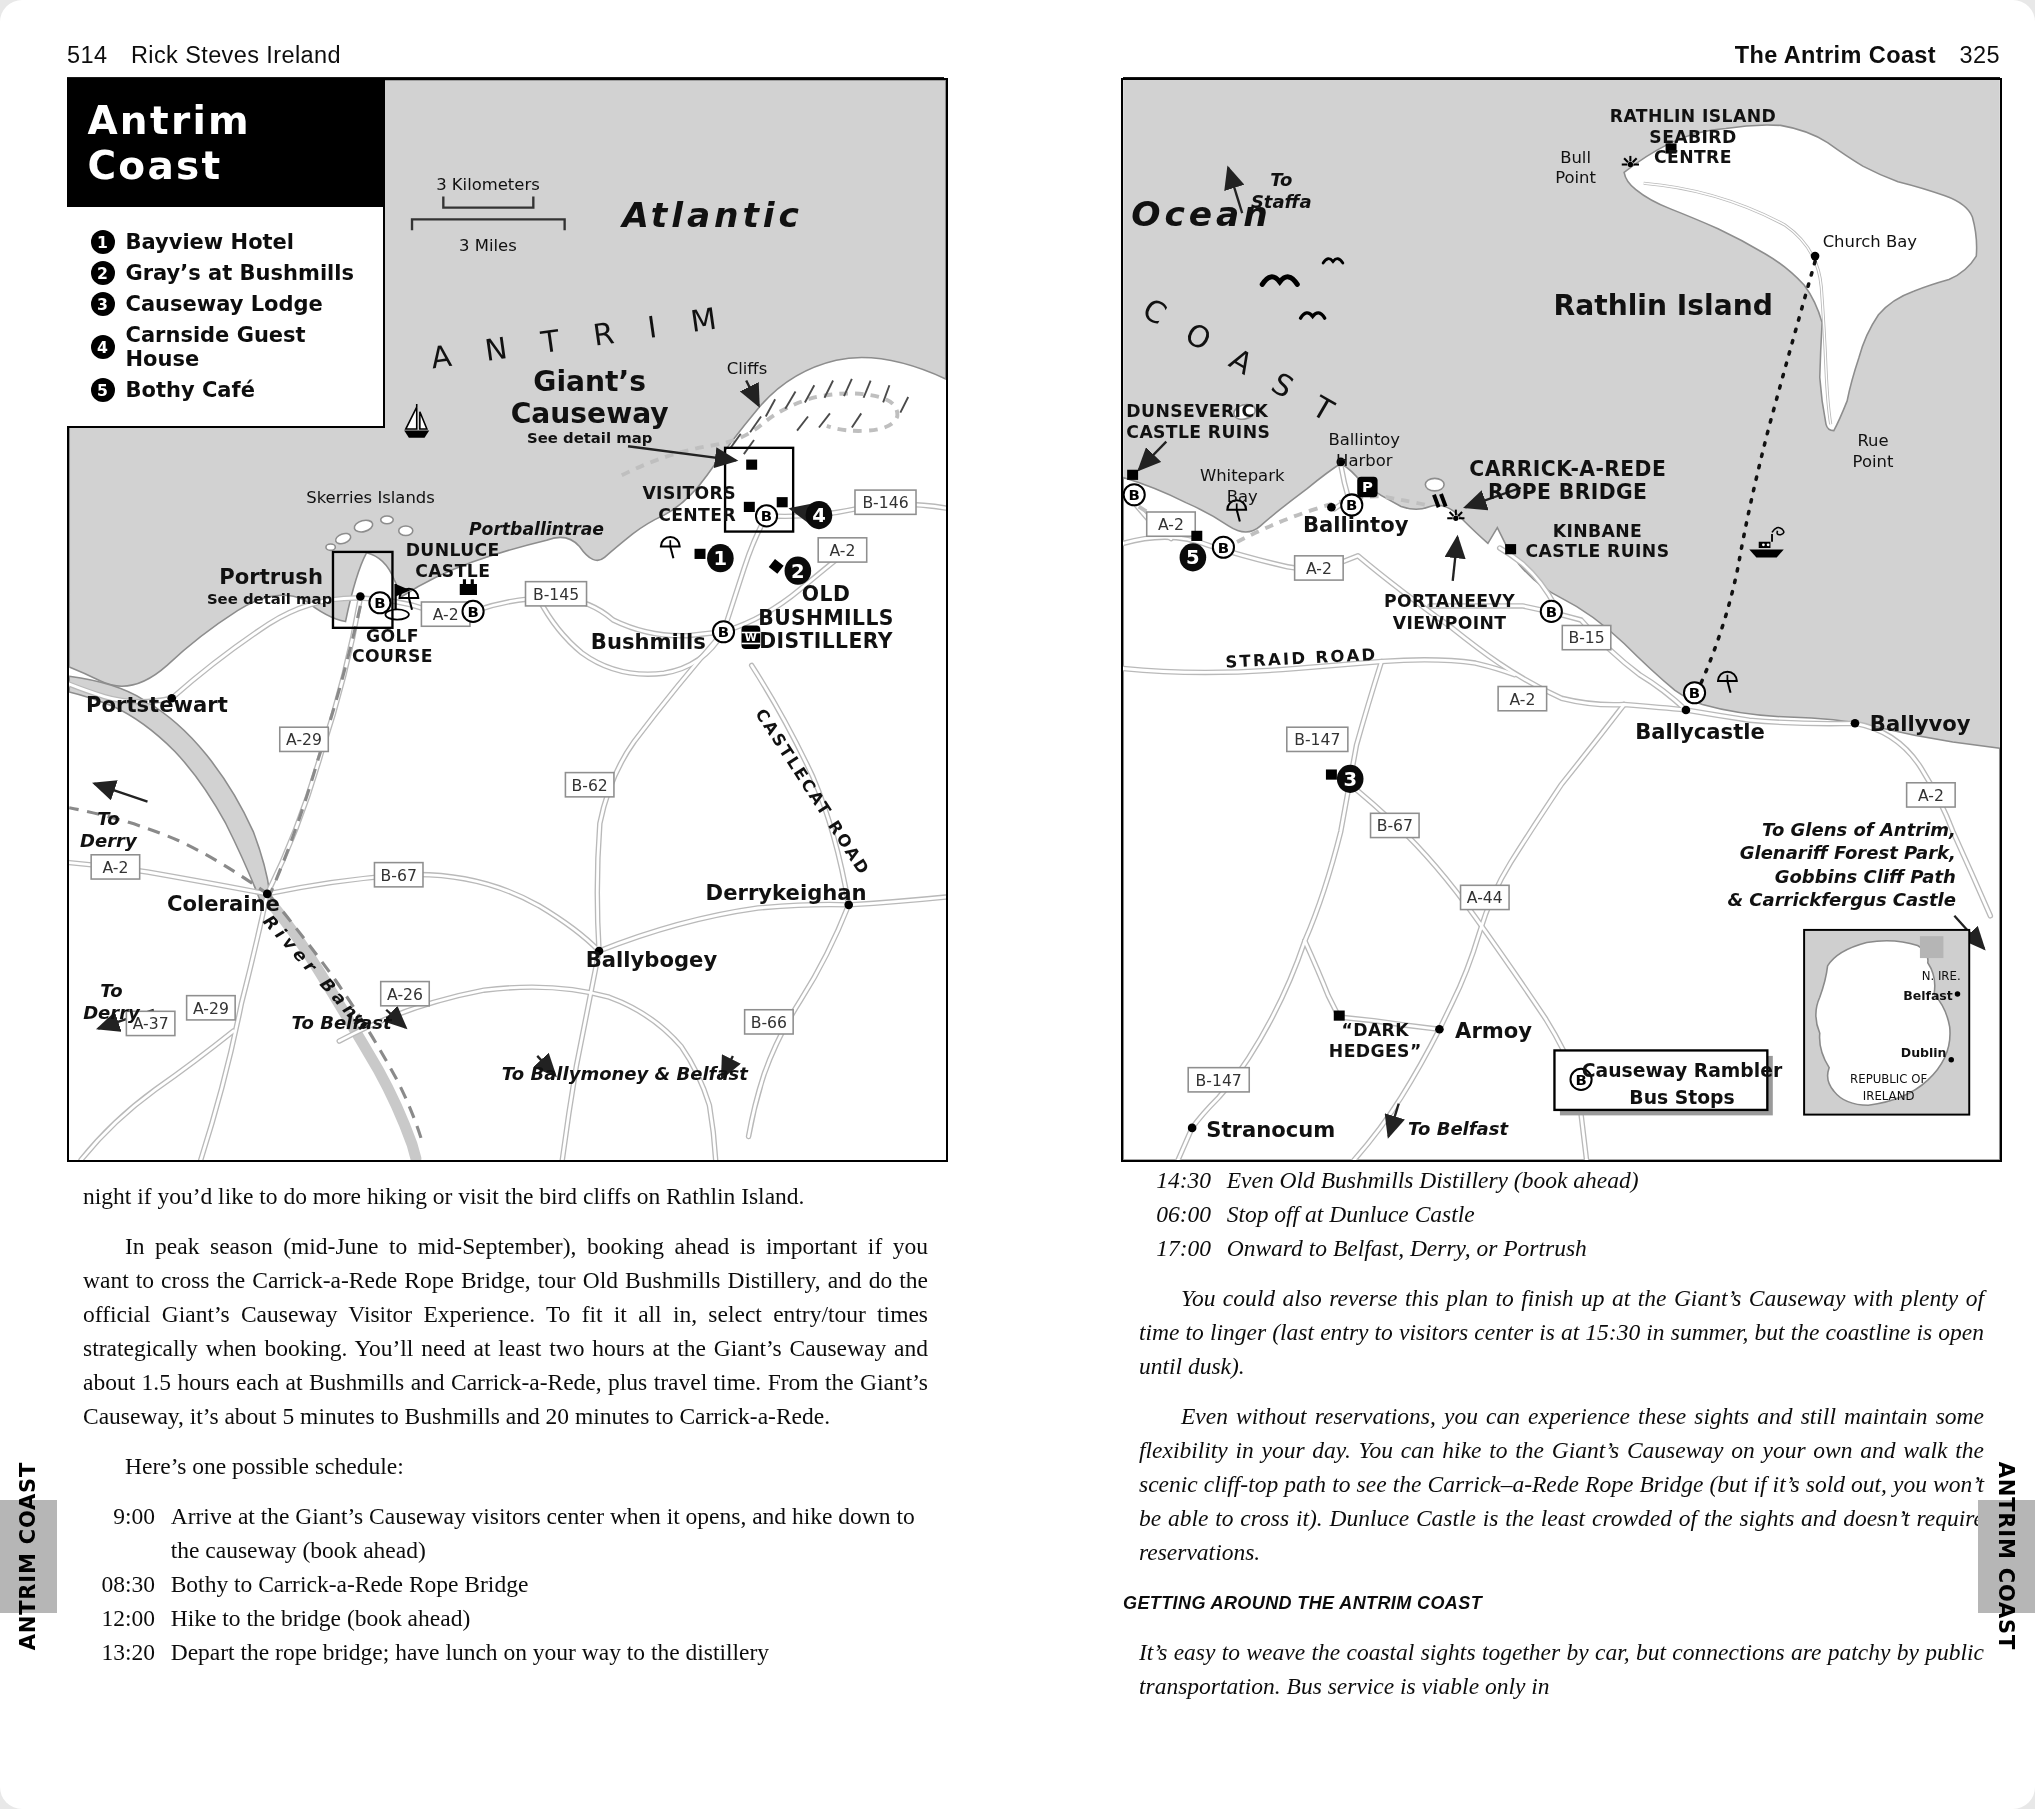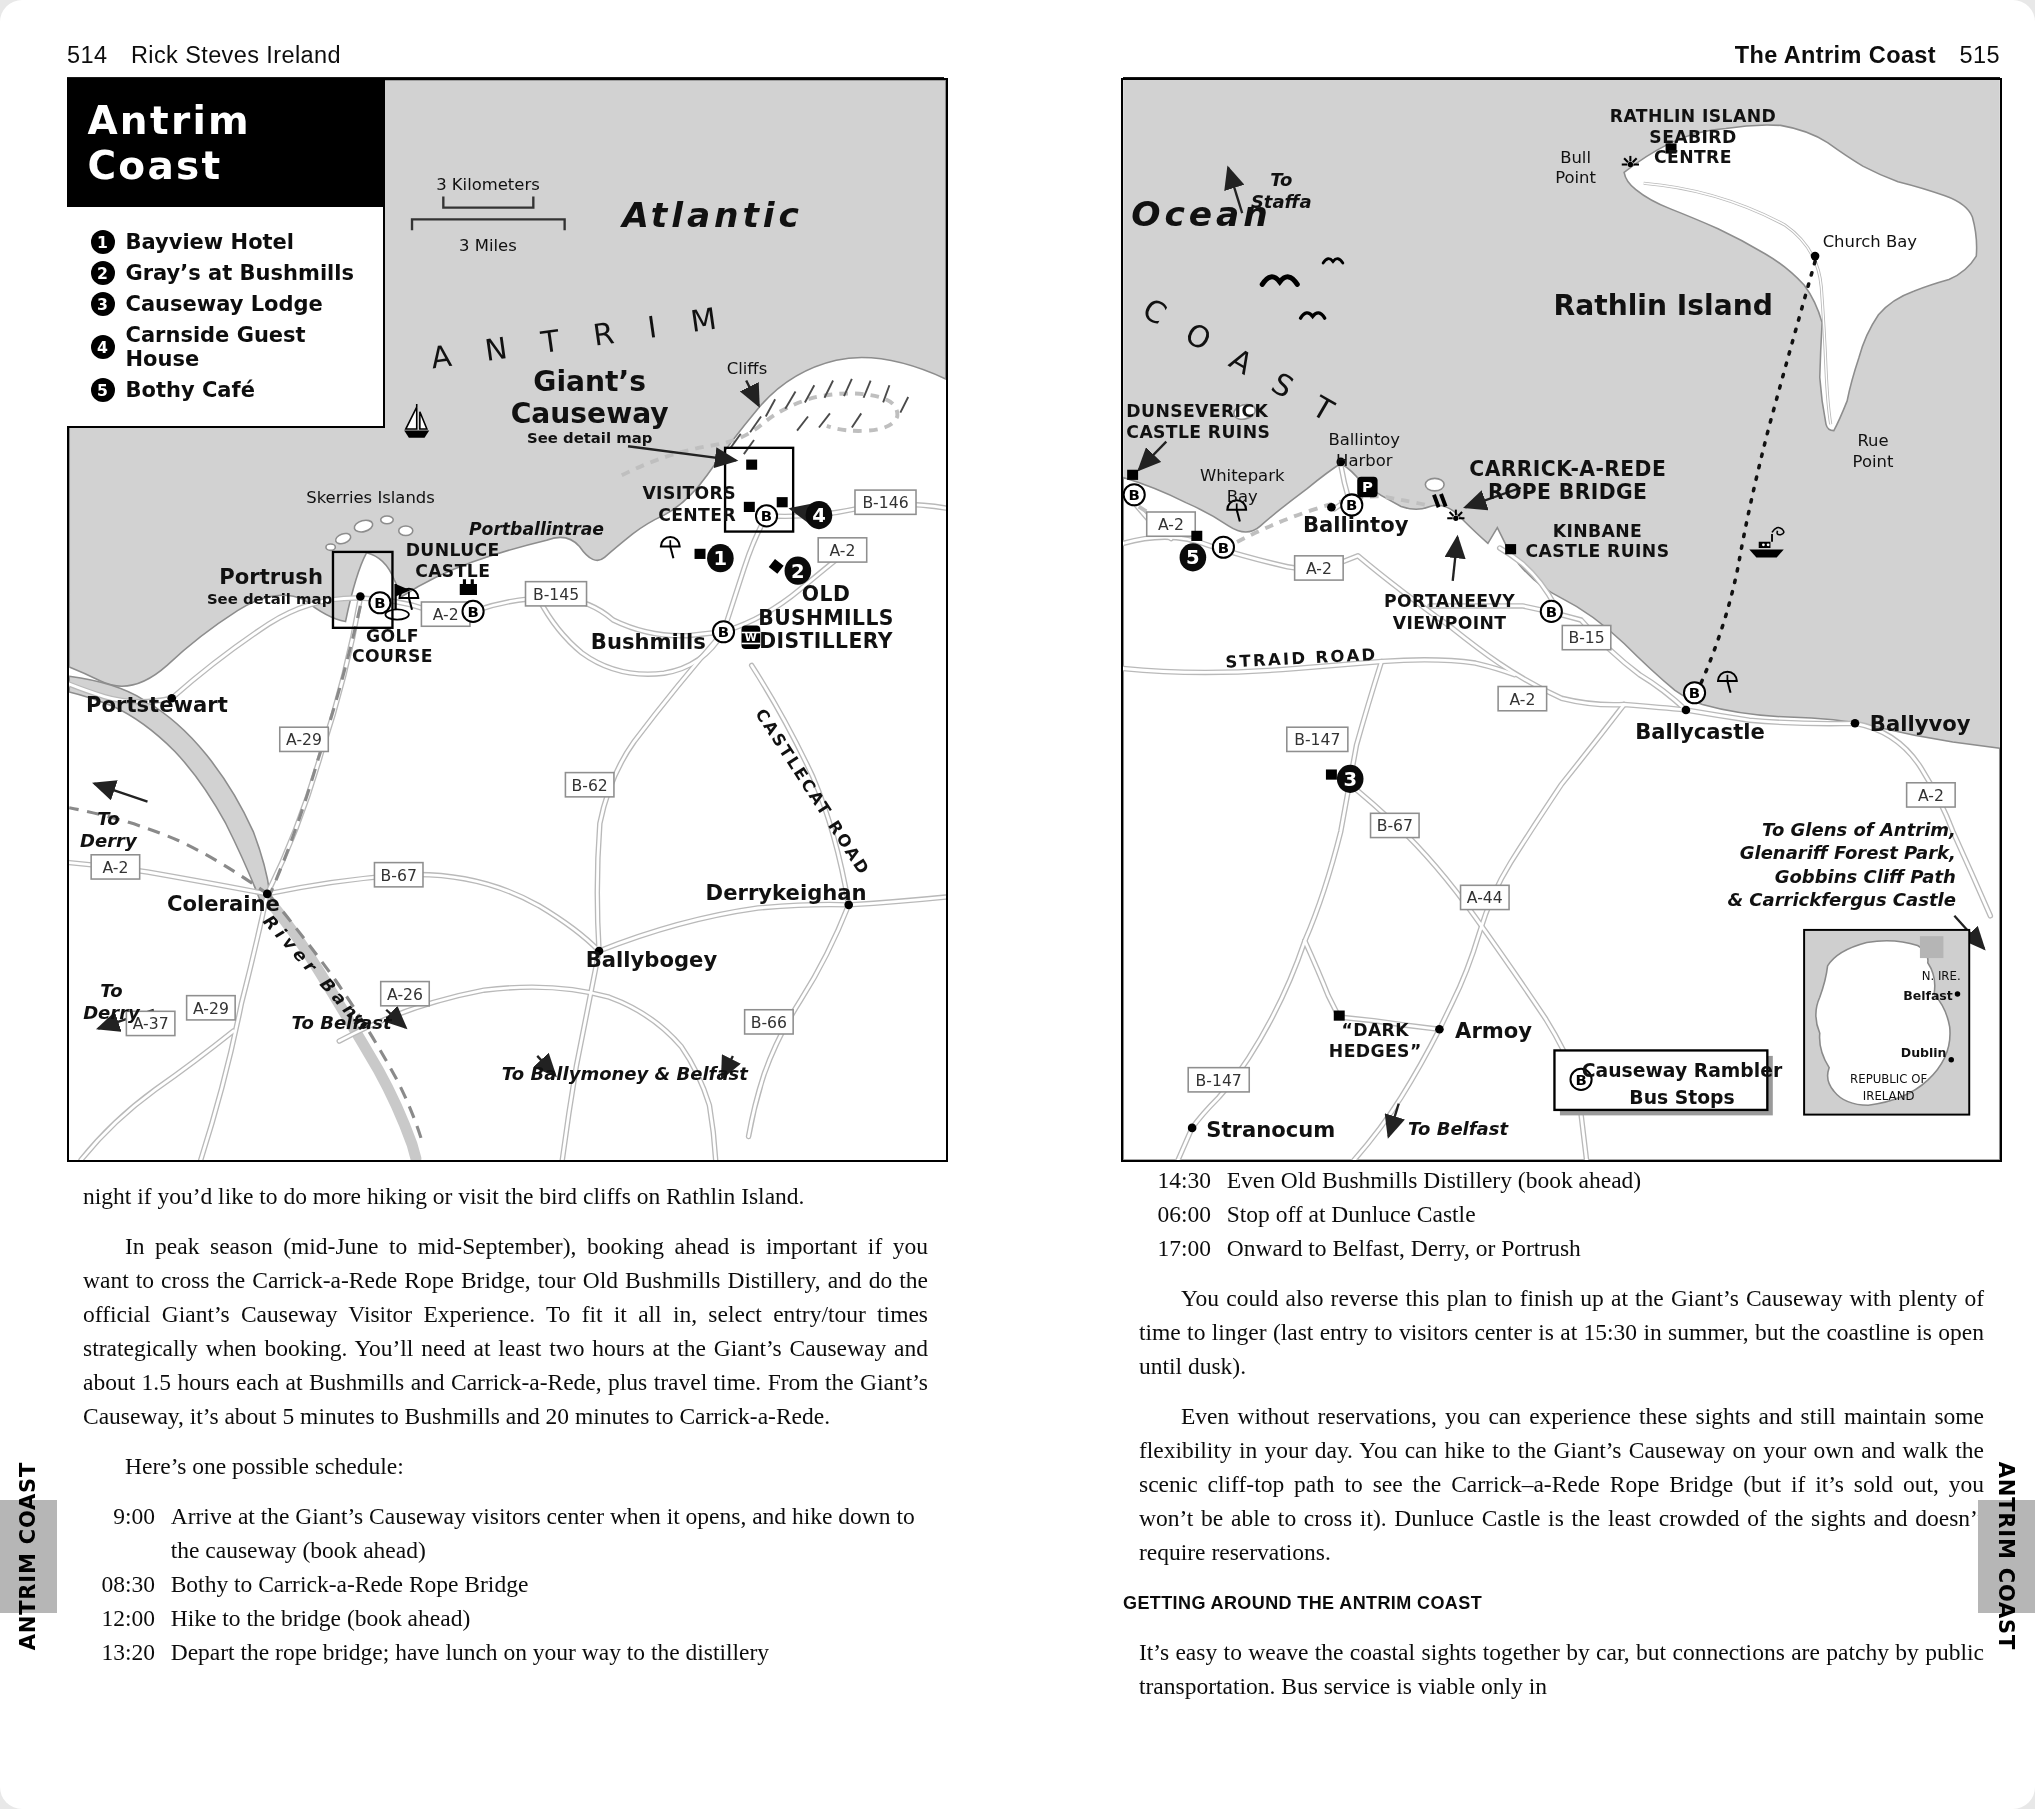--- a/index.html
+++ b/index.html
@@ -61,21 +61,21 @@
   .hlegend ul{list-style:none;margin:0;padding:15.7px 11px 17px 23.5px;}
   .hlegend li{display:flex;align-items:center;margin:7px 0;}
   .leg-num{flex:0 0 auto;width:24px;height:24px;border-radius:50%;background:#000;color:#fff;
       display:flex;align-items:center;justify-content:center;font-family:"DejaVu Sans",sans-serif;
       font-weight:700;font-size:15.7px;margin-right:11px;}
   .leg-label{font-family:"DejaVu Sans",sans-serif;font-weight:600;font-size:21px;}
   
   .bodycol{position:absolute;top:1163px;width:877px;font-family:"Liberation Serif",serif;
       font-size:23.5px;line-height:34px;text-align:justify;color:#0c0c0c;}
   .bodycol-left{left:67px;}
-  .bodycol-right{left:1123px;}
+  .bodycol-right{left:1123px;font-style:italic;}
   .bodycol p{margin:16px;}
   .bodycol p.ind{text-indent:42px;}
   .sch-row{display:flex;}
   .sch-time{flex:0 0 88px;text-align:right;}
   .sch-desc{flex:1;margin-left:15.7px;text-align:left;}
   .h2{font-family:"Liberation Sans",sans-serif;font-weight:700;font-size:18px;line-height:31px;
       letter-spacing:0.4px;margin:19px 0 7.8px 0 !important;text-align:left;}
   
   .tab-grey{position:absolute;width:57px;height:113px;background:#b6b6b6;z-index:1;}
   .tab-grey.tl{left:0;top:1500px;}
@@ -157,21 +157,21 @@
   </svg>
 
   <div class="hdr hdr-left">
     <span class="pnum">514</span>
     <span class="gap"></span>
     <span class="title">Rick Steves Ireland</span>
   </div>
   <div class="hdr hdr-right">
     <span class="title">The Antrim Coast</span>
     <span class="gap"></span>
-    <span class="pnum">515</span>
+    <span class="pnum">325</span>
   </div>
 
   <div class="map map-left">
     <svg viewBox="0 0 1120 1380" width="877" height="1080">
       <rect x="0" y="0" width="1120" height="1380" fill="#ffffff"></rect>
       <path class="sea" d="M0,0 H1120 V382 Q1040,345 980,358 Q920,372 880,420 Q845,462 815,505 Q790,540 760,556 Q738,566 720,580 Q700,596 684,610 Q670,622 652,596 Q636,578 610,588 Q560,600 515,616 Q465,634 425,660 L415,638 Q404,610 380,604 Q366,630 353,692 Q330,688 300,664 Q262,648 215,678 Q165,710 125,748 Q80,788 40,768 Q20,758 0,750 Z"></path>
       <path class="sea" d="M0,762 Q60,770 95,792 Q140,818 175,862 Q210,905 235,960 Q252,1005 256,1038 L243,1046 Q225,1000 200,950 Q170,895 135,858 Q95,818 55,800 Q25,788 0,782 Z"></path>
       <path class="riv" d="M250,1042 Q290,1090 320,1140 Q360,1205 395,1265 Q420,1310 438,1360 L443,1378"></path>
 
       <g>

